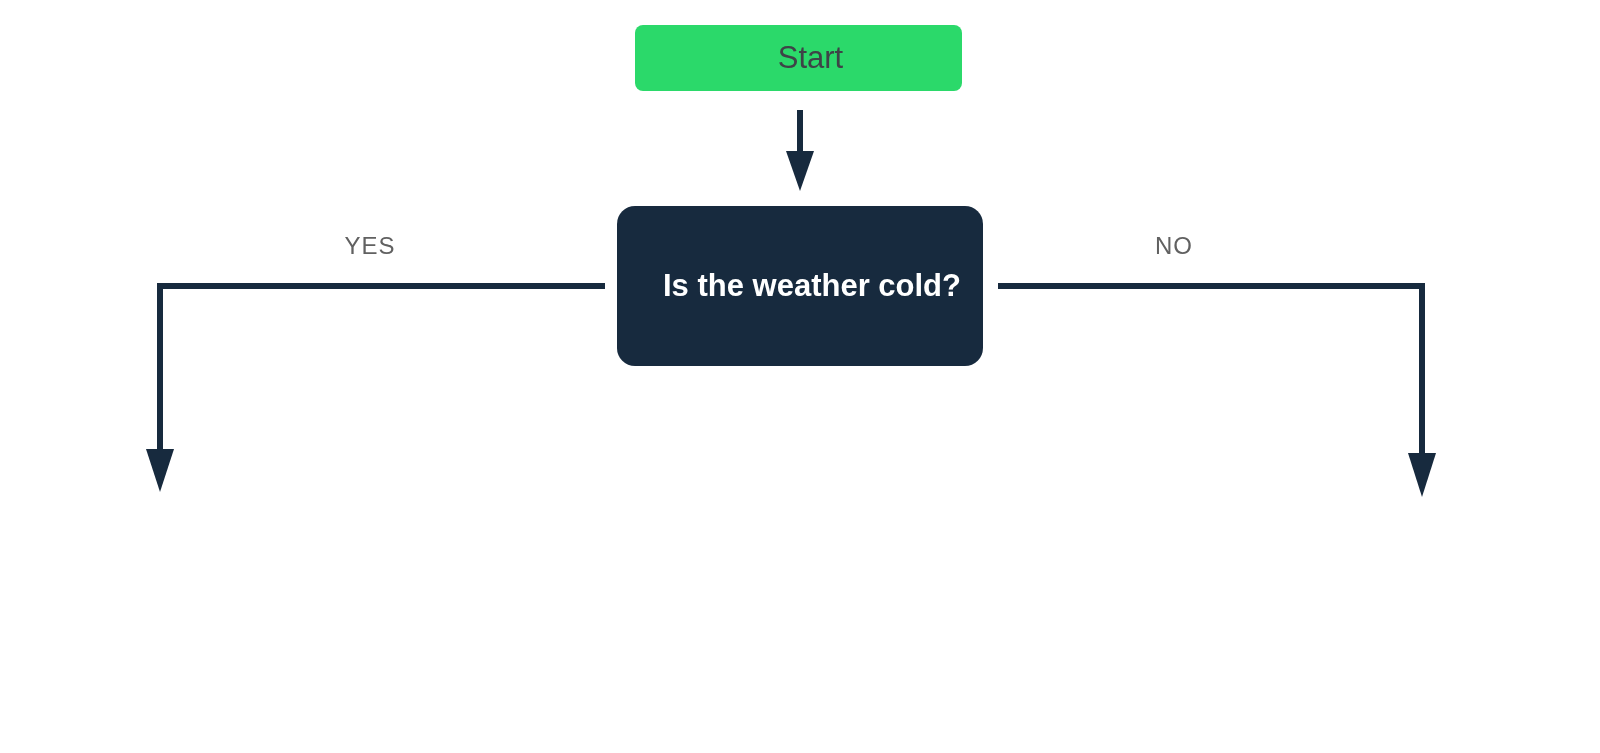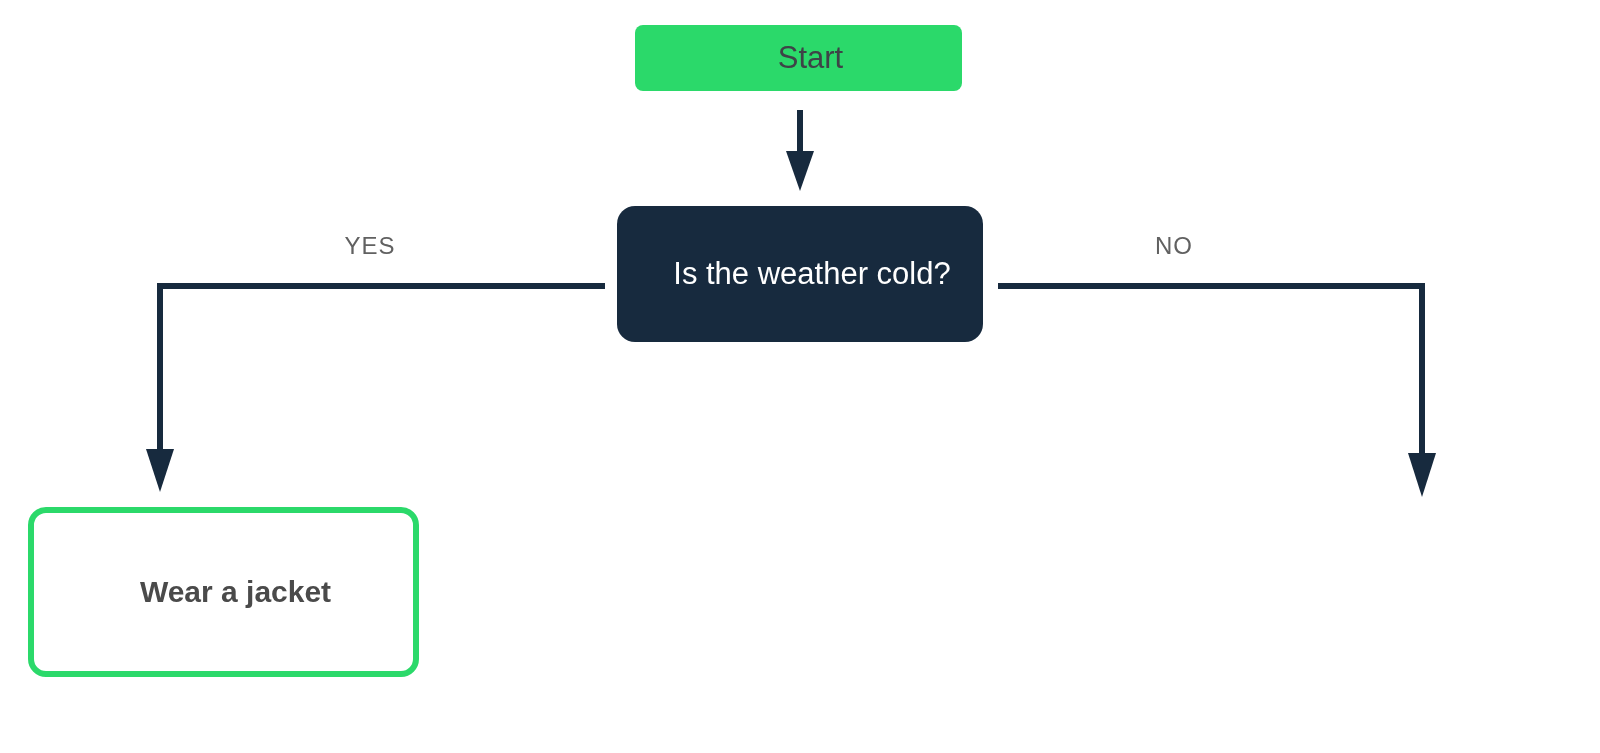--- a/index.html
+++ b/index.html
@@ -57,26 +57,26 @@
     width: 327px; height: 66px;
     background: var(--start-fill);
     border-radius: 8px;
     color: var(--start-text);
     font-size: 31px;
     font-weight: 500;
   }
 
   .node.decision {
     left: 617px; top: 206px;
-    width: 366px; height: 136px;
+    width: 366px; height: 160px;
     background: var(--decision-fill);
     border-radius: 18px;
     color: var(--decision-text);
     font-size: 31px;
-    font-weight: 400;
+    font-weight: 700;
   }
 
   .node.result {
     top: 507px;
     width: 391px; height: 170px;
     background: var(--background);
     border-radius: 18px;
     color: var(--result-text);
     font-size: 30px;
     font-weight: 700;
@@ -126,16 +126,15 @@
   </svg>
 
   <div class="node start">Start</div>
 
   <div class="node decision">Is the weather cold?</div>
 
   <div class="edge-label yes">YES</div>
 
   <div class="edge-label no">NO</div>
 
-  <div class="node result yes">Wear a jacket</div>
 
 
 </div>
 
 </body></html>

